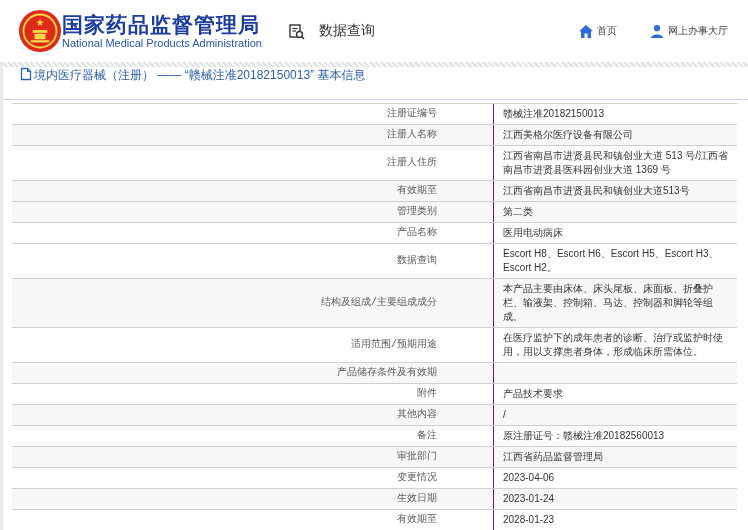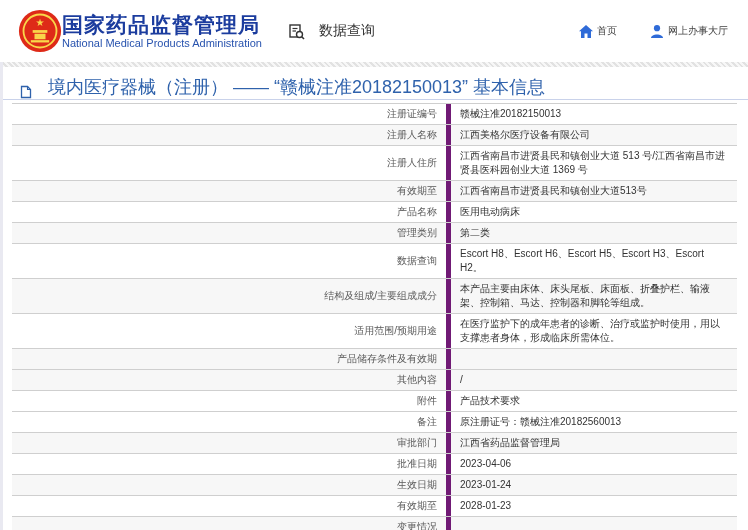--- a/index.html
+++ b/index.html
@@ -14,34 +14,34 @@
   .logo-sub { font-size:11px; color:#2853ae; line-height:12px; }
   .data-query { margin-left:26px; display:flex; align-items:center; gap:14px; font-size:14px; color:#333; cursor:pointer; }
   .nav-right { margin-left:auto; display:flex; gap:32px; padding-right:6px; }
   .nav-item { display:flex; align-items:center; gap:3px; font-size:10px; color:#444; cursor:pointer; }
   .nav-item svg { display:block; }
 
   
   .hatch { height:5px; background:repeating-linear-gradient(45deg,#e2e2e2 0 2px,#f7f7f7 2px 4px); }
 
   
-  .breadcrumb-bar { height:33px; display:flex; align-items:flex-end; gap:16px; padding-left:20px;
-    color:#2f62ac; font-size:18px; background:#fff; border-bottom:1px solid #c9d2ea; }
+  .breadcrumb-bar { height:33px; display:flex; align-items:flex-start; gap:2px; padding-left:20px;
+    color:#2f62ac; font-size:12px; background:#fff; border-bottom:1px solid #c9d2ea; }
 
   
   .left-strip { position:fixed; left:0; top:62px; bottom:0; width:3px; background:#e9e9f1; }
 
   
   .table-wrap { margin:3px 11px 0 12px; border-top:1px solid #cfcfcf; }
   .trow { display:flex; min-height:21px; border-bottom:1px solid #cfcfcf; background:#fff; font-size:10px; line-height:14px; }
   .trow.alt { background:#f7f7f7; }
   .tlabel { flex:0 0 434px; text-align:right; padding:3px 9px 3px 4px; color:#5a5a5a;
-    display:flex; justify-content:flex-end; align-items:center; gap:3px; }
-  .tvalue { flex:1; border-left:5px solid #701a75; padding:3px 8px 3px 9px; color:#333;
-    display:flex; align-items:center; }
+    display:flex; justify-content:flex-end; align-items:center; gap:3px;font-family:Liberation Mono, monospace; }
+  .tvalue { flex:1; border-left:1px solid #701a75; padding:3px 8px 3px 9px; color:#333;
+    display:flex; align-items:center;margin-left:47px; }
   .tvalue a { color:#4e96e0; text-decoration:none; cursor:pointer; }
   .note-ic { display:inline-flex; }
 </style>
 </head>
 <body>
 
 <div class="left-strip"></div>
 
 <header class="site-header">
   <svg class="emblem" viewBox="0 0 48 48">
@@ -105,62 +105,62 @@
       <div class="tvalue">江西美格尔医疗设备有限公司</div>
     </div>
     <div class="trow">
       <div class="tlabel">注册人住所</div>
       <div class="tvalue">江西省南昌市进贤县民和镇创业大道 513 号/江西省南昌市进贤县医科园创业大道 1369 号</div>
     </div>
     <div class="trow alt">
       <div class="tlabel">有效期至</div>
       <div class="tvalue">江西省南昌市进贤县民和镇创业大道513号</div>
     </div>
+    <div class="trow alt">
+      <div class="tlabel">管理类别</div>
+      <div class="tvalue">第二类</div>
+    </div>
     <div class="trow">
       <div class="tlabel">产品名称</div>
       <div class="tvalue">医用电动病床</div>
-    </div>
-    <div class="trow alt">
-      <div class="tlabel">管理类别</div>
-      <div class="tvalue">第二类</div>
     </div>
     <div class="trow">
       <div class="tlabel">数据查询</div>
       <div class="tvalue">Escort H8、Escort H6、Escort H5、Escort H3、Escort H2。</div>
     </div>
     <div class="trow alt">
       <div class="tlabel">结构及组成/主要组成成分</div>
       <div class="tvalue">本产品主要由床体、床头尾板、床面板、折叠护栏、输液架、控制箱、马达、控制器和脚轮等组成。</div>
     </div>
     <div class="trow">
       <div class="tlabel">适用范围/预期用途</div>
       <div class="tvalue">在医疗监护下的成年患者的诊断、治疗或监护时使用，用以支撑患者身体，形成临床所需体位。</div>
     </div>
     <div class="trow alt">
       <div class="tlabel">产品储存条件及有效期</div>
       <div class="tvalue"></div>
     </div>
+    <div class="trow">
+      <div class="tlabel">附件</div>
+      <div class="tvalue">产品技术要求</div>
+    </div>
     <div class="trow alt">
       <div class="tlabel">其他内容</div>
       <div class="tvalue">/</div>
-    </div>
-    <div class="trow">
-      <div class="tlabel">附件</div>
-      <div class="tvalue">产品技术要求</div>
     </div>
     <div class="trow">
       <div class="tlabel">备注</div>
       <div class="tvalue">原注册证号：赣械注准20182560013</div>
     </div>
     <div class="trow alt">
       <div class="tlabel">审批部门</div>
       <div class="tvalue">江西省药品监督管理局</div>
     </div>
     <div class="trow">
-      <div class="tlabel">批准日期</div>
+      <div class="tlabel">变更情况</div>
       <div class="tvalue">2023-04-06</div>
     </div>
     <div class="trow alt">
       <div class="tlabel">生效日期</div>
       <div class="tvalue">2023-01-24</div>
     </div>
     <div class="trow">
       <div class="tlabel">有效期至</div>
       <div class="tvalue">2028-01-23</div>
     </div>

